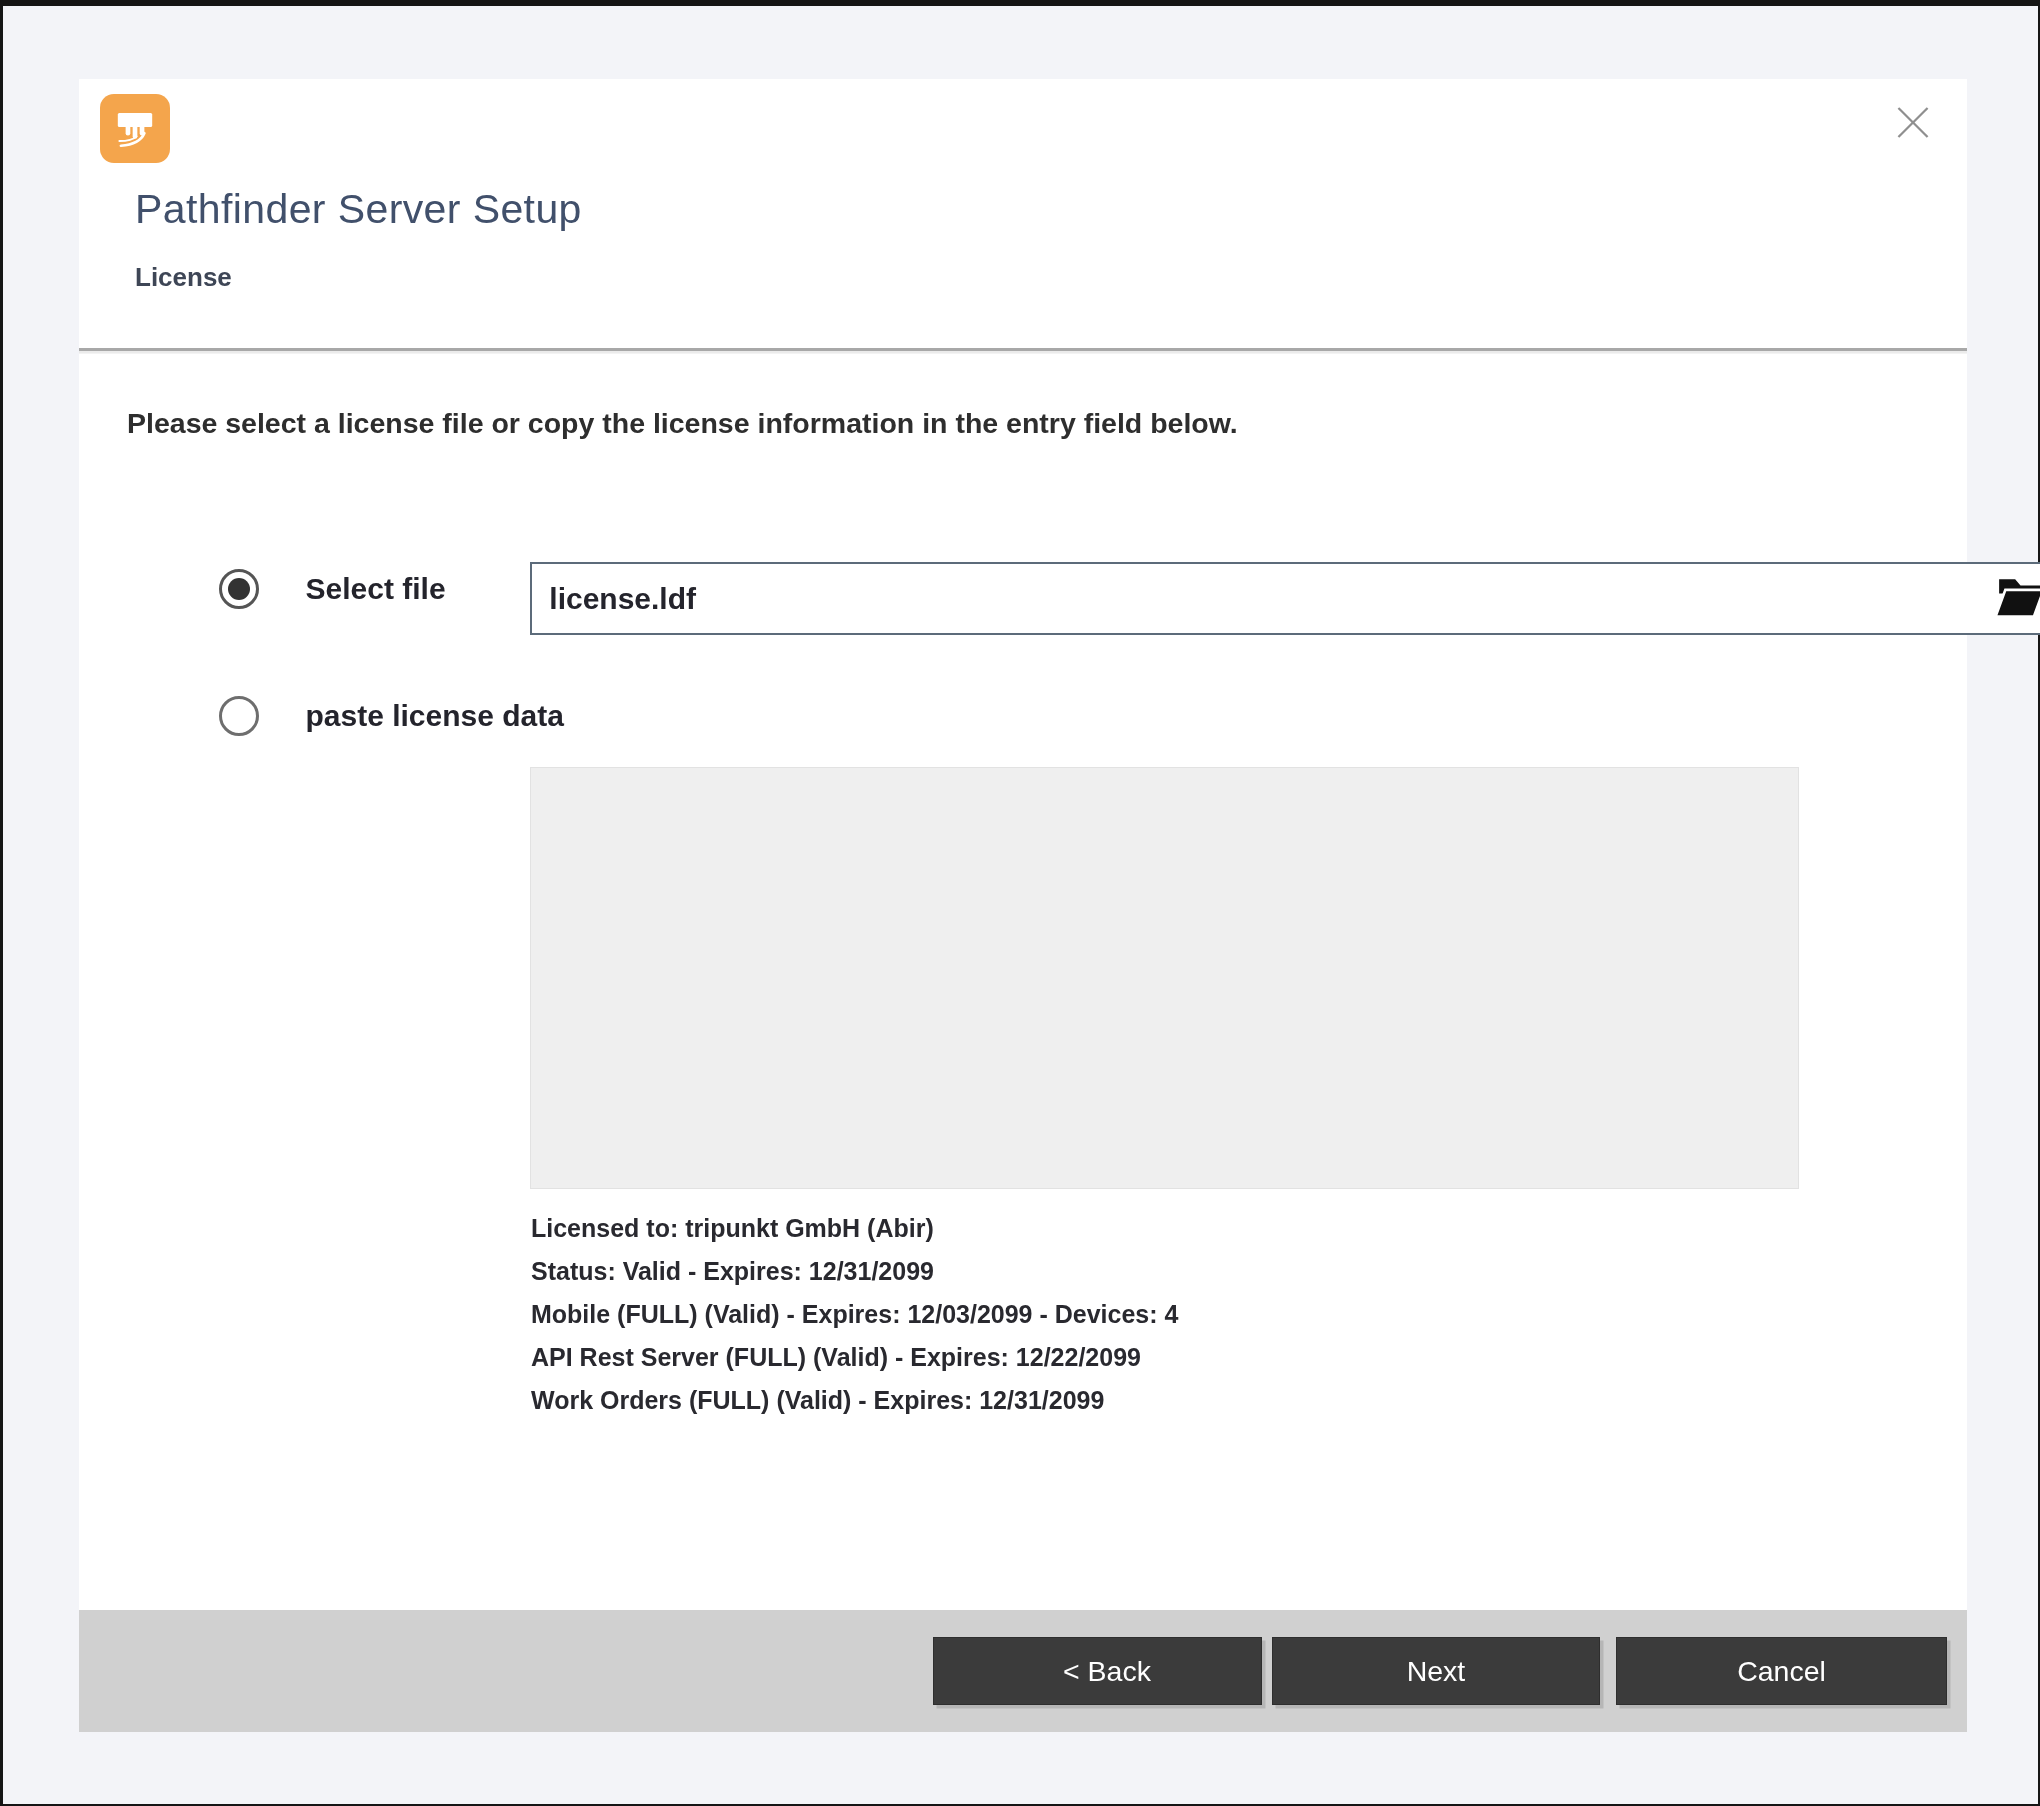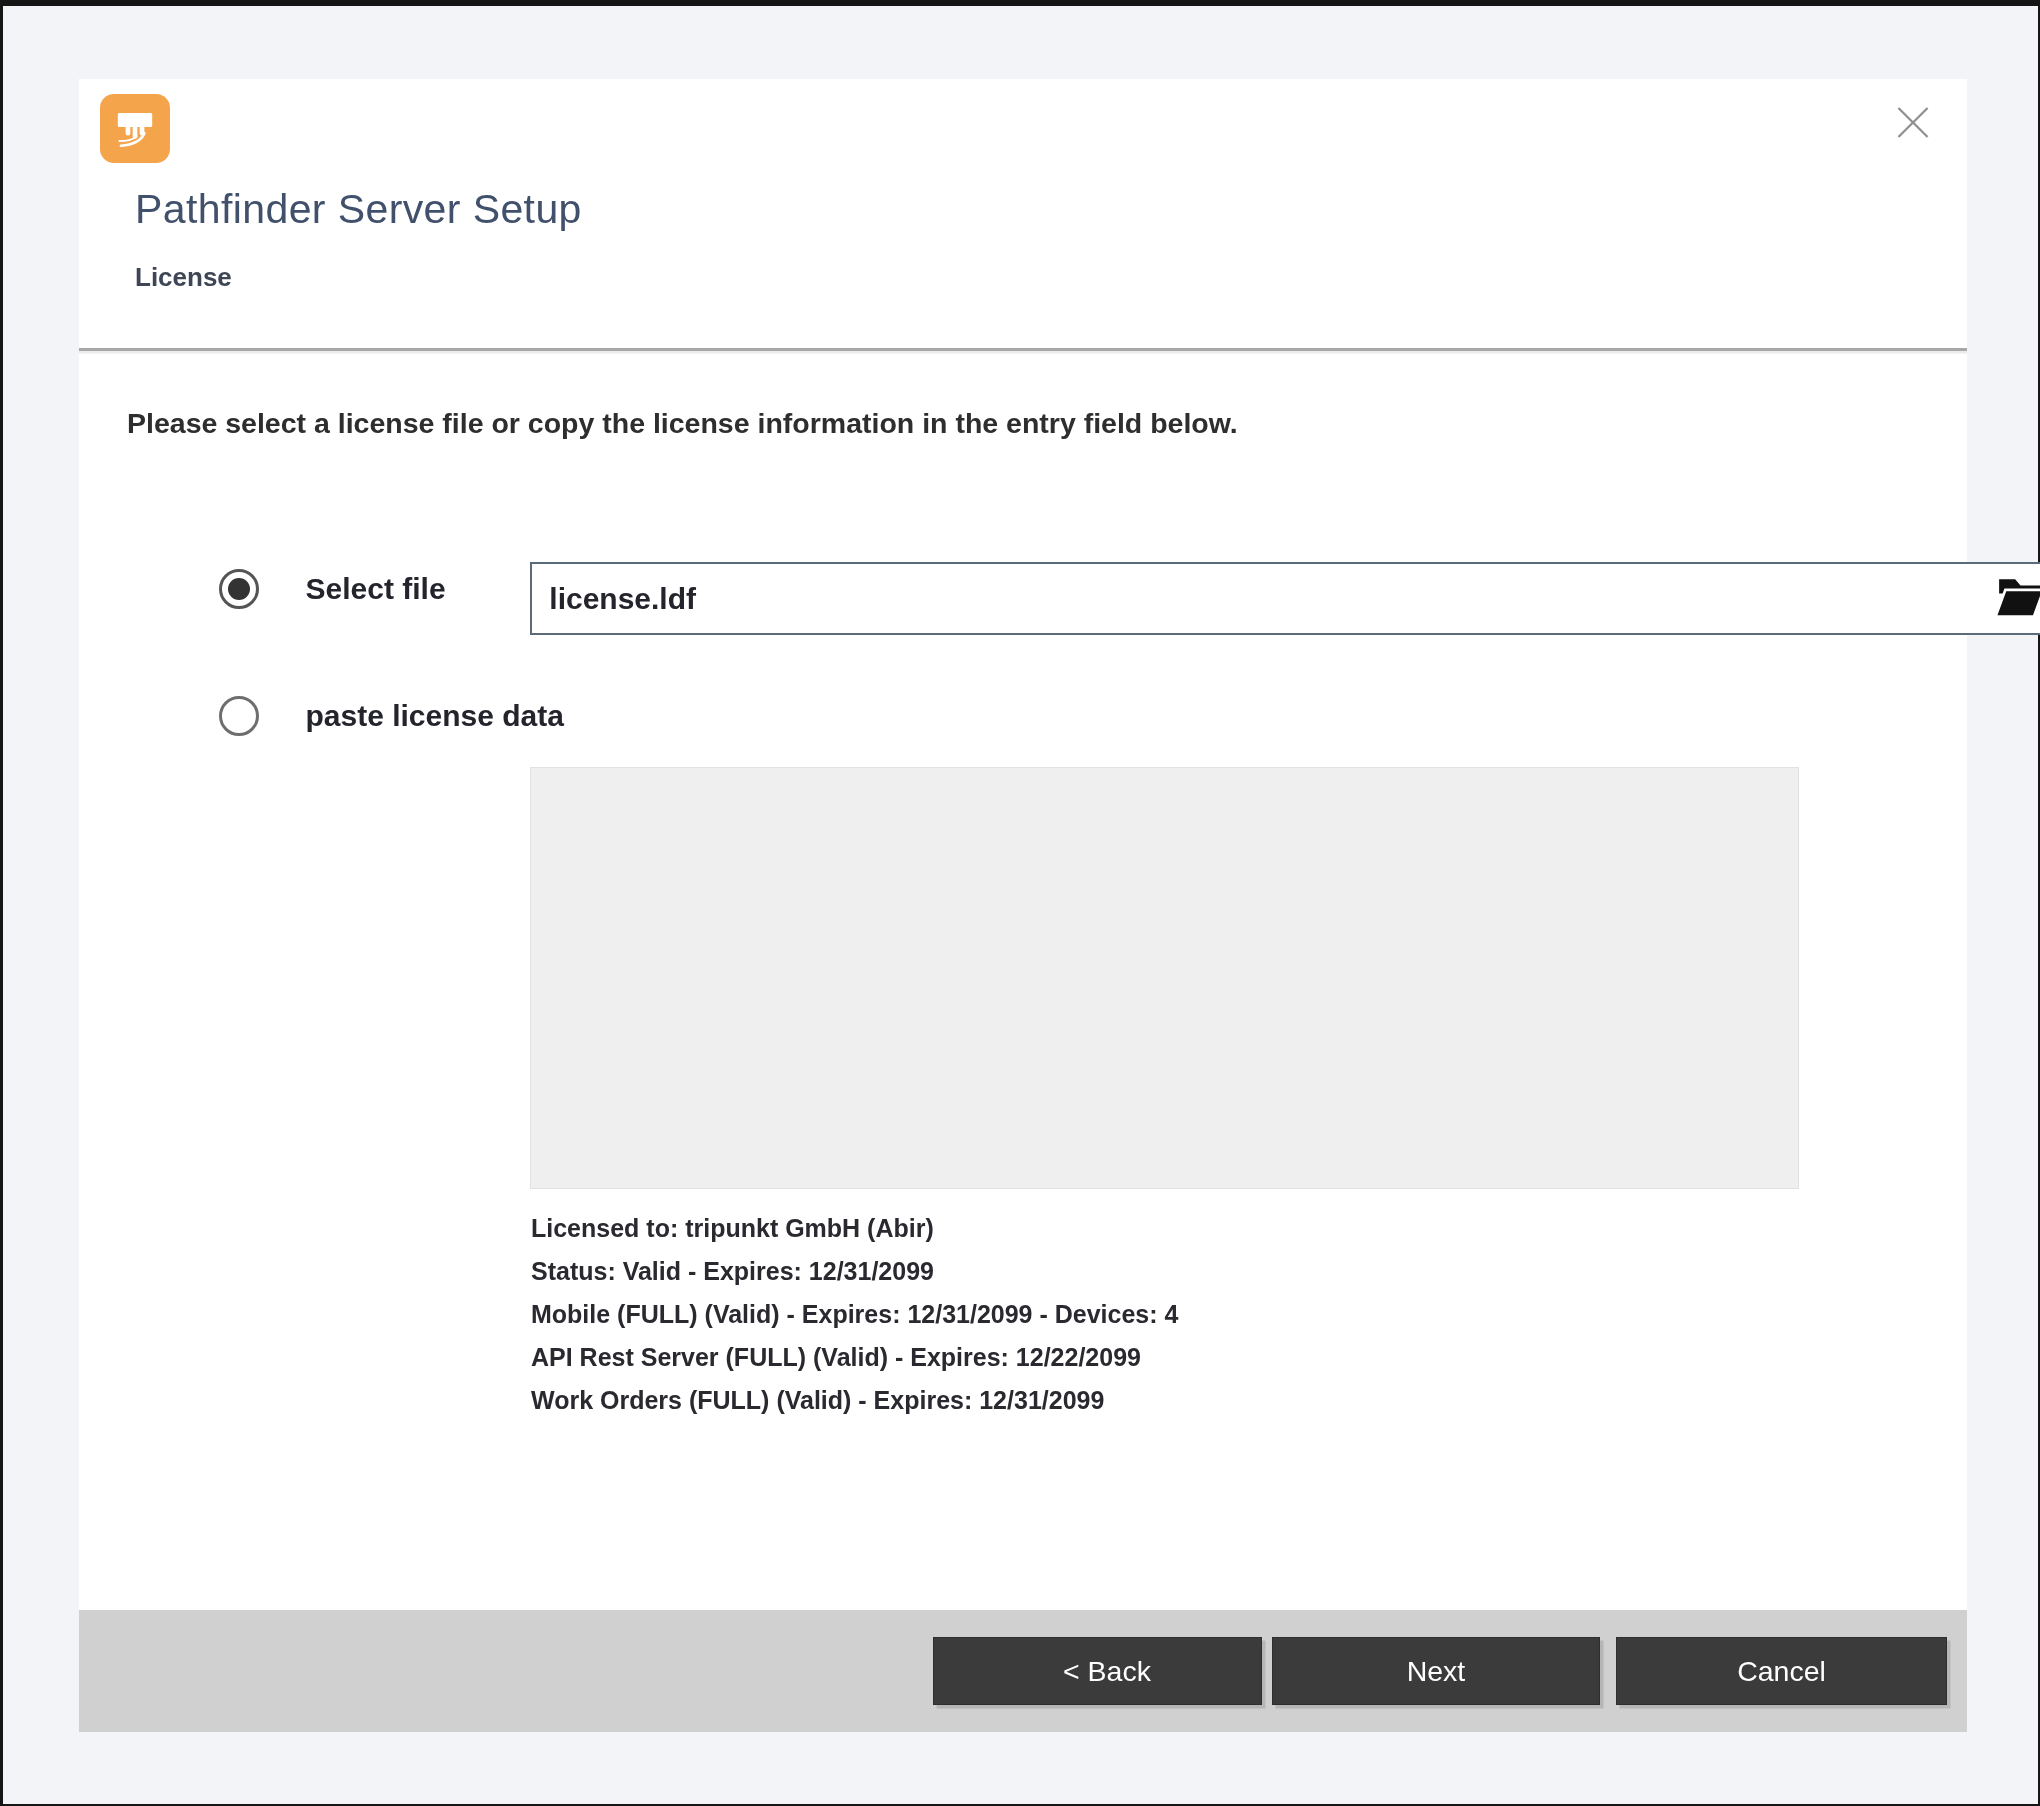--- a/index.html
+++ b/index.html
@@ -174,21 +174,21 @@
     <div class="radio-row row-paste">
       <span class="radio-circle"></span>
       <span class="radio-label">paste license data</span>
     </div>
 
     <textarea class="license-textarea" style=""></textarea>
 
     <div class="license-info">
       <div>Licensed to: tripunkt GmbH (Abir)</div>
       <div>Status: Valid - Expires: 12/31/2099</div>
-      <div>Mobile (FULL) (Valid) - Expires: 12/31/2099 - Devices: 4</div>
+      <div>Mobile (FULL) (Valid) - Expires: 12/03/2099 - Devices: 4</div>
       <div>API Rest Server (FULL) (Valid) - Expires: 12/22/2099</div>
       <div>Work Orders (FULL) (Valid) - Expires: 12/31/2099</div>
     </div>
 
     <div class="footer">
       <button class="wiz-btn btn-back">&lt; Back</button>
       <button class="wiz-btn btn-cancel">Cancel</button>
       <button class="wiz-btn btn-next">Next</button>
     </div>
 

